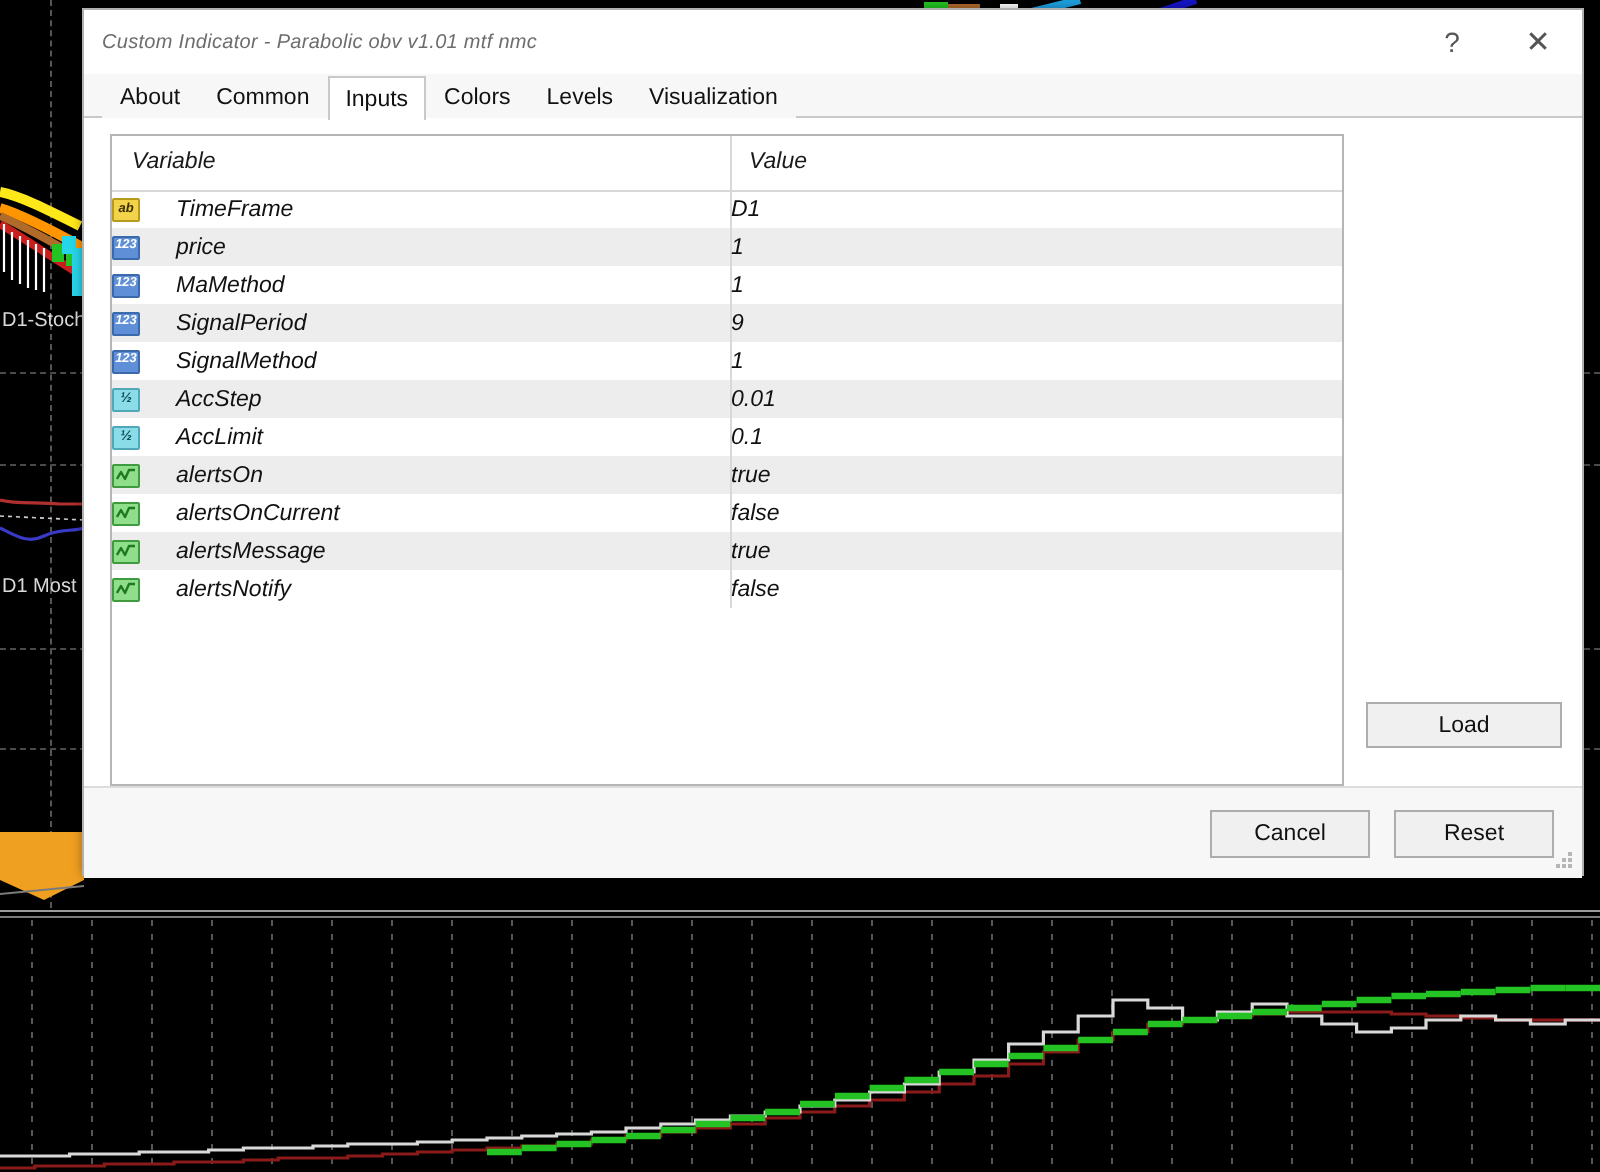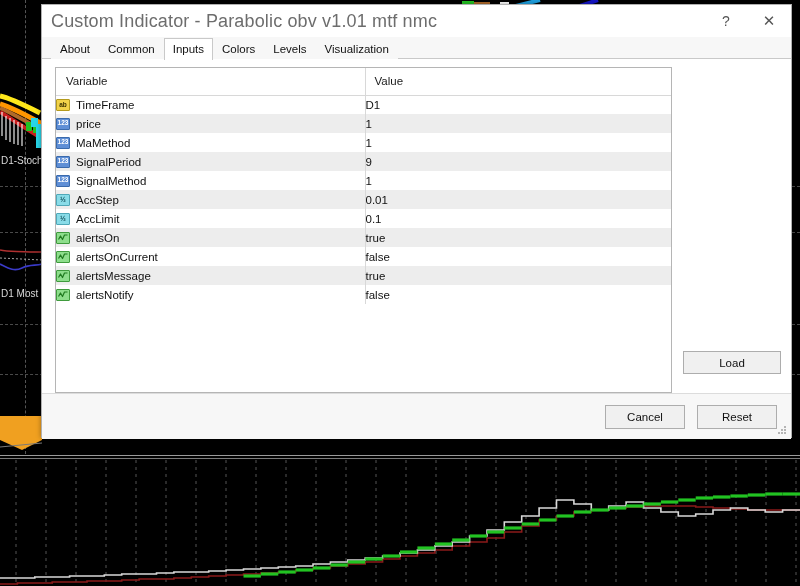--- a/index.html
+++ b/index.html
@@ -45,36 +45,36 @@
     box-shadow: 0 0 5px rgba(0,0,0,.35);
     display: flex; flex-direction: column;
   }
   #titlebar {
     height: 32px; flex: none;
     display: flex; align-items: center;
     background: #ffffff;
     padding-left: 9px;
   }
   #titlebar .title {
-    font-size: 18px; color: #6d6d6d;
-    letter-spacing: .15px; white-space: nowrap;
+    font-size: 10px; color: #6d6d6d;
+    letter-spacing: .15px; white-space: nowrap; font-style: italic;
   }
   #titlebar .spacer { flex: 1; }
   .capbtn {
     width: 42px; height: 31px;
     display: flex; align-items: center; justify-content: center;
     font-size: 14px; color: #555; background: transparent;
     border: none; cursor: default; font-family: "Liberation Sans", sans-serif;
   }
   .capbtn.close { width: 44px; font-size: 15px; }
 
   
   #tabstrip {
     flex: none; height: 22px;
-    display: flex; align-items: center;
+    display: flex; align-items: flex-start;
     padding-left: 9px;
     border-bottom: 1px solid #c9c9c9;
     background: #f7f7f7;
   }
   .tab {
     height: 21px; padding: 0 8px;
     display: flex; align-items: center;
     font-size: 11.5px; color: #111;
     background: #f7f7f7;
     border: 1px solid transparent;
@@ -96,40 +96,40 @@
     padding: 8px 10px 0 13px;
     display: flex;
   }
   #tablewrap {
     width: 622px; height: 326px;
     border: 1px solid #b5b5b5;
     background: #fff;
     overflow: hidden;
     position: relative;
   }
-  table.grid { width: 100%; border-collapse: collapse; table-layout: fixed; }
+  table.grid { width: 100%; border-collapse: collapse; table-layout: fixed; font-style: italic; }
   table.grid col.c1 { width: 309px; }
   table.grid th {
     text-align: left; font-weight: normal;
     font-size: 11.5px; color: #1a1a1a;
     height: 27px; padding: 0 0 0 10px;
     background: #ffffff;
     border-bottom: 1px solid #d8d8d8;
   }
   table.grid th.vcol { border-left: 1px solid #d8d8d8; padding-left: 9px; }
   table.grid td {
     font-size: 11.5px; color: #111;
     height: 19px; padding: 0;
     vertical-align: middle;
     white-space: nowrap;
   }
   table.grid tr.alt td { background: #ededed; }
   td.namecell { padding-left: 7px; }
   td.valcell { padding-left: 9px; border-left: 1px solid #d8d8d8; }
-  .nameflex { display: flex; align-items: center; gap: 6px; }
+  .nameflex { display: flex; align-items: center; gap: 18px; }
 
   .ticon {
     width: 14px; height: 12px; flex: none;
     border-radius: 1px;
     display: flex; align-items: center; justify-content: center;
     font-size: 6.5px; line-height: 1;
     font-family: "Liberation Sans", sans-serif;
     color: #ffffff; font-weight: bold;
     border: 1px solid rgba(0,0,0,.28);
     overflow: hidden;

